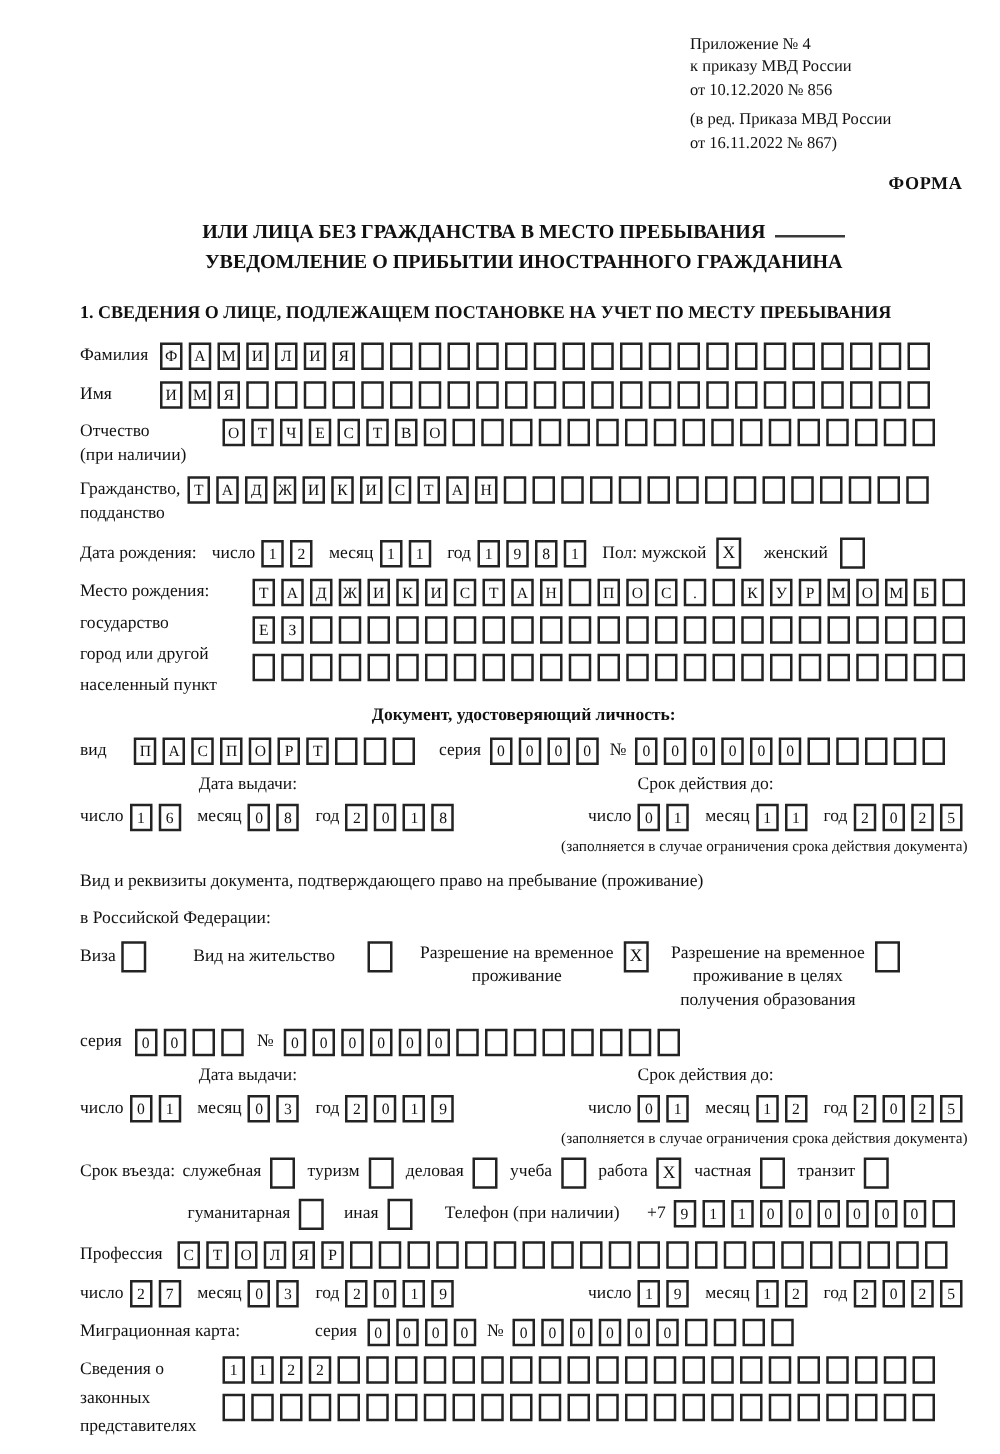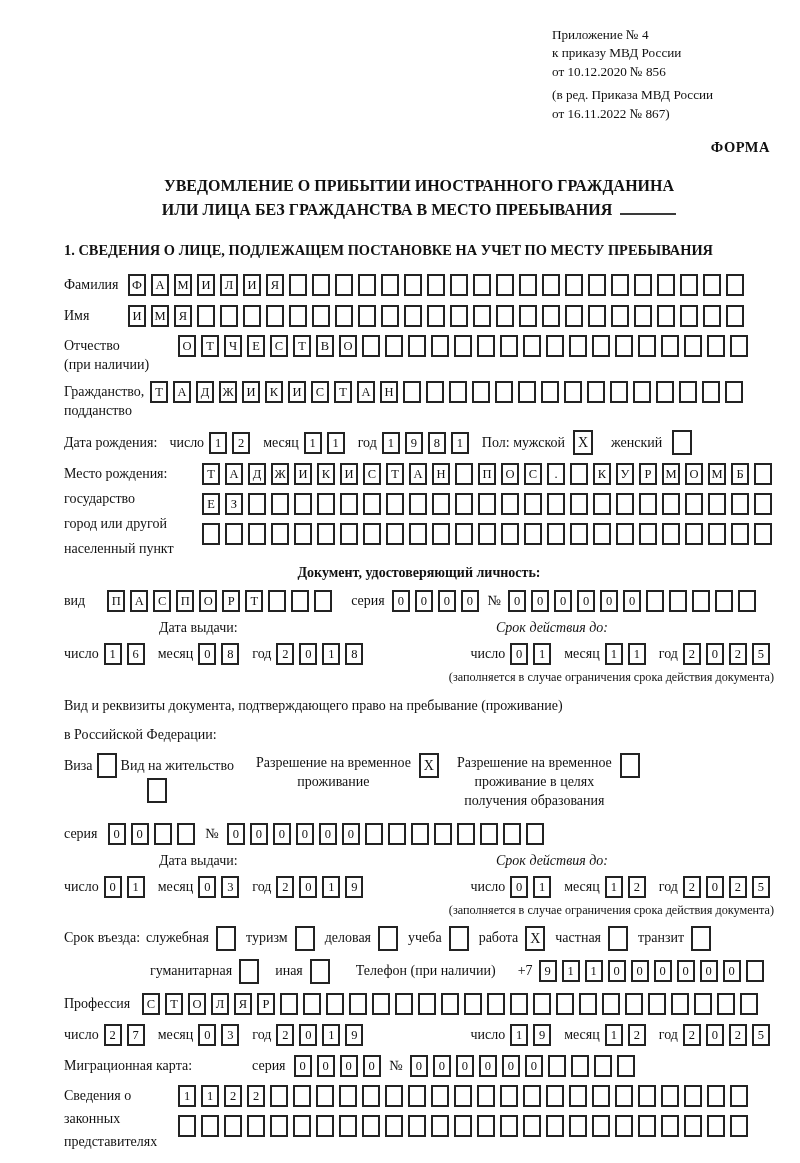--- a/index.html
+++ b/index.html
@@ -33,21 +33,21 @@
 
   .w64{width:64px;flex:0 0 64px;}
   .w86{width:86px;flex:0 0 86px;}
   .w114{width:114px;flex:0 0 114px;}
   .w138{width:138px;flex:0 0 138px;}
 
   .doc-header{text-align:center;font-weight:bold;font-size:14px;margin:4px 0 8px 0;}
 
   .dhead{position:relative;height:20px;margin-bottom:2px;font-size:14px;}
   .dhead .h1{position:absolute;left:95px;}
-  .dhead .h2{position:absolute;left:432px;font-style:italic;}
+  .dhead .h2{position:absolute;left:446px;}
   .dgroup{display:inline-flex;align-items:center;}
   .dgroup .lbl{margin-right:5px;}
   .dgroup .cells{margin-right:8px;}
   .right-group{margin-left:94px;}
   .note{font-size:12.2px;text-align:right;margin:-3px 0 8px 0;}
 
   .para{font-size:14px;line-height:1.9;margin-bottom:2px;}
 
   .permit-row{display:flex;align-items:flex-start;margin:4px 0 12px 0;}
   .permit-item{display:flex;align-items:flex-start;}
@@ -68,22 +68,22 @@
     <div class="line">к приказу МВД России</div>
     <div class="line">от 10.12.2020 № 856</div>
     <div class="rev">
       <div class="line">(в ред. Приказа МВД России</div>
       <div class="line">от 16.11.2022 № 867)</div>
     </div>
   </div>
   <div class="forma">ФОРМА</div>
 
   <div class="title">
+    <div><span>ИЛИ ЛИЦА БЕЗ ГРАЖДАНСТВА В МЕСТО ПРЕБЫВАНИЯ</span><span class="title-underline"></span></div>
     <div>УВЕДОМЛЕНИЕ О ПРИБЫТИИ ИНОСТРАННОГО ГРАЖДАНИНА</div>
-    <div><span>ИЛИ ЛИЦА БЕЗ ГРАЖДАНСТВА В МЕСТО ПРЕБЫВАНИЯ</span><span class="title-underline"></span></div>
   </div>
 
   <div class="sec-heading">1. СВЕДЕНИЯ О ЛИЦЕ, ПОДЛЕЖАЩЕМ ПОСТАНОВКЕ НА УЧЕТ ПО МЕСТУ ПРЕБЫВАНИЯ</div>
 
   <div class="form">
 
     <div class="frow center">
       <span class="lbl w64">Фамилия</span>
       <span class="cells">
           <span class="cell">Ф</span>
@@ -423,21 +423,21 @@
     <div class="note">(заполняется в случае ограничения срока действия документа)</div>
 
     <div class="para">Вид и реквизиты документа, подтверждающего право на пребывание (проживание)</div>
     <div class="para">в Российской Федерации:</div>
 
     <div class="permit-row">
       <div class="permit-item">
         <span class="lbl" style="line-height:25px;">Виза</span>
         <span class="checkbox" style="margin-left:4px;"></span>
       </div>
-      <div class="permit-item" style="margin-left:4px;flex-direction:column;">
+      <div class="permit-item" style="margin-left:38px;">
         <span class="lbl" style="line-height:25px;">Вид на жительство</span>
         <span class="checkbox" style="margin-left:26px;"></span>
       </div>
       <div class="permit-item" style="margin-left:22px;">
         <div class="clabel">
           <div>Разрешение на временное</div>
           <div>проживание</div>
         </div>
         <span class="checkbox">X</span>
       </div>

